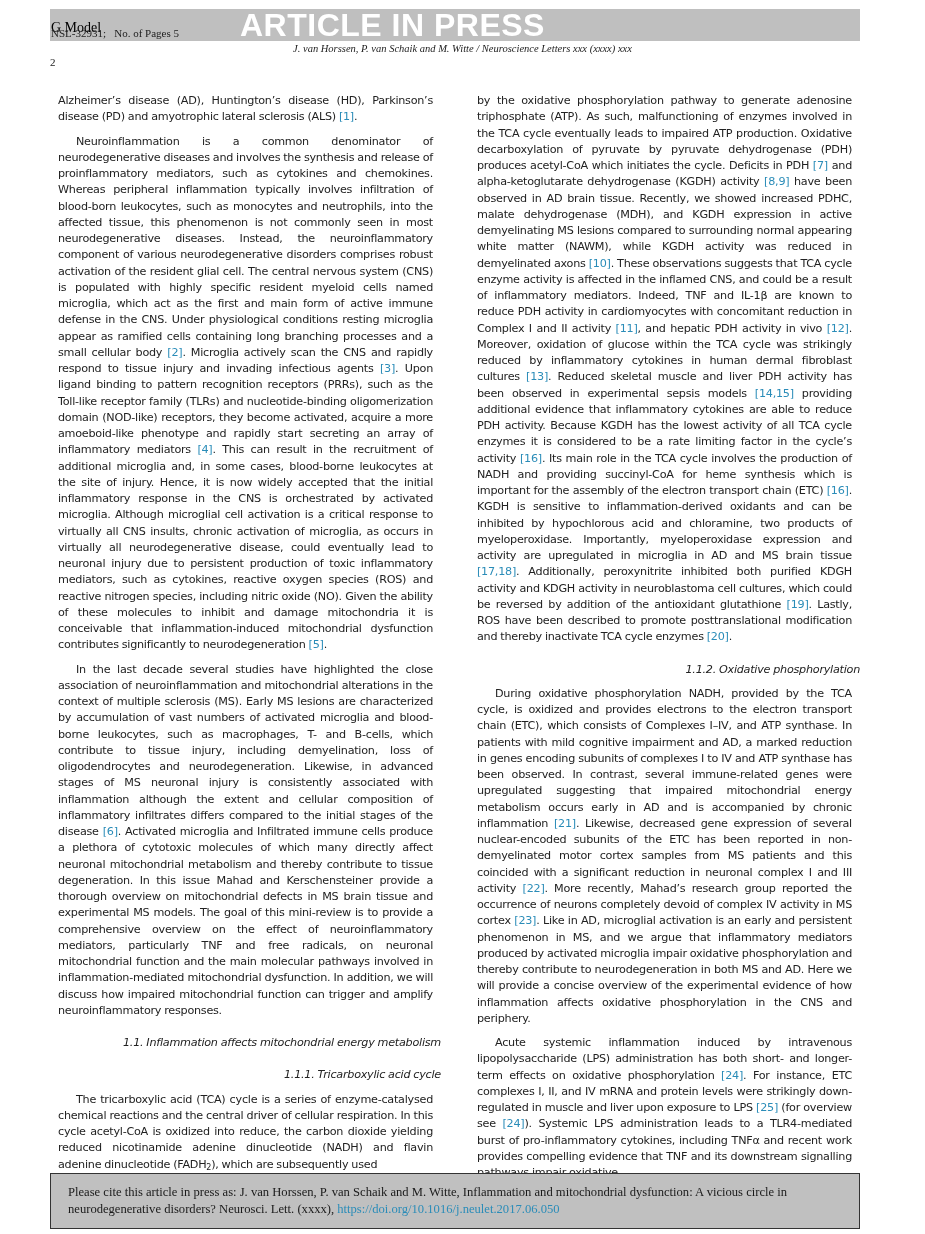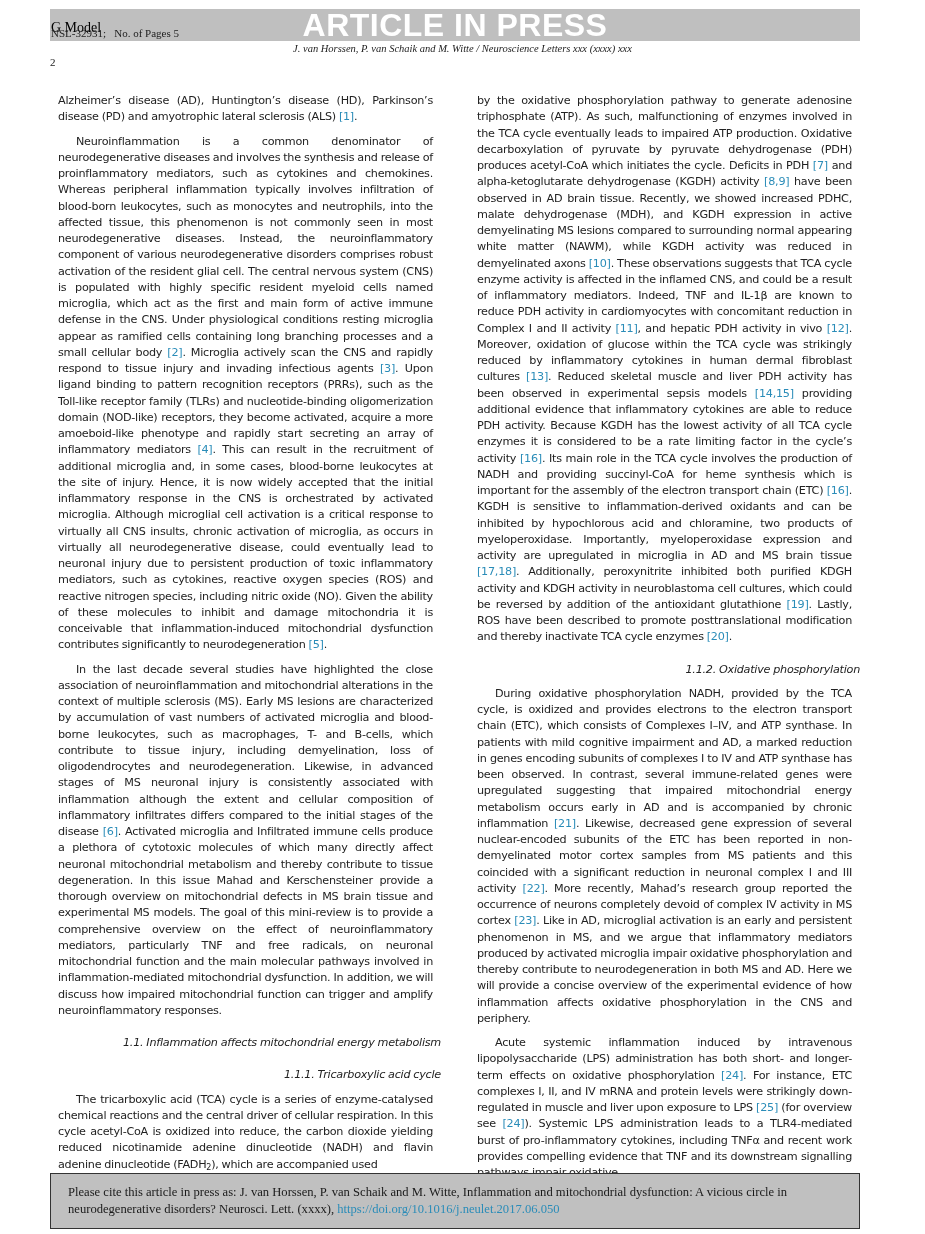--- a/index.html
+++ b/index.html
@@ -1,20 +1,20 @@
 <!DOCTYPE html>
 <html><head>
 <meta charset="utf-8">
 <style>
   html, body { margin: 0; padding: 0; background: #ffffff; }
   body { width: 925px; height: 1234px; position: relative; overflow: hidden; font-family: "DejaVu Serif", "Liberation Serif", serif; color: #1a1a1a; }
   .banner { position: absolute; left: 50px; top: 9px; width: 810px; height: 32px; background: #bfbfbf; }
   .gmodel { position: absolute; left: 51px; top: 20px; font-family: "Liberation Serif", serif; font-size: 14px; color: #000000; line-height: 16px; }
   .nsl { position: absolute; left: 51px; top: 27px; font-family: "Liberation Serif", serif; font-size: 11px; color: #222; line-height: 12px; white-space: pre; text-align: right; }
-  .aip { position: absolute; left: 240px; top: 8px; width: 430px; text-align: center; font-family: "Liberation Sans", sans-serif; font-weight: bold; font-size: 32px; line-height: 34px; color: #ffffff; letter-spacing: 0.5px; }
+  .aip { position: absolute; left: 240px; top: 8px; width: 430px; font-family: "Liberation Sans", sans-serif; font-weight: bold; font-size: 32px; line-height: 34px; color: #ffffff; letter-spacing: 0.5px; }
   .pagenum { position: absolute; left: 50px; top: 56px; font-family: "Liberation Serif", serif; font-size: 11px; color: #222; }
   .running { position: absolute; left: 0; width: 925px; top: 43px; text-align: center; font-family: "Liberation Serif", serif; font-style: italic; font-size: 10.5px; color: #222; }
   .col { position: absolute; top: 85px; width: 391px; font-family: "DejaVu Sans", sans-serif; font-size: 11.2px; line-height: 16.25px; text-align: justify; color: #222; letter-spacing: -0.25px; word-spacing: -0.3px; }
   .col.left { left: 50px; }
   .col.right { left: 469px; }
   .col p { margin: 8px; text-indent: 18px; hyphens: manual; }
   .col p.noindent { text-indent: 0; }
   .col .sec { margin: 16px 0 0 0; font-style: italic; text-indent: 0; text-align: right; }
   .col .subsec { margin: 16px 0 0 0; font-style: italic; text-indent: 0; text-align: right; }
   .ref { color: #2a8cb8; cursor: pointer; }
@@ -32,21 +32,21 @@
 
 <div class="pagenum">2</div>
 <div class="running">J. van Horssen, P. van Schaik and M. Witte / Neuroscience Letters xxx (xxxx) xxx</div>
 
 <div class="col left">
   <p class="noindent"><span>Alzheimer’s disease (AD), Huntington’s disease (HD), Parkinson’s disease (PD) and amyotrophic lateral sclerosis (ALS) </span><span class="ref">[1]</span><span>.</span></p>
   <p><span>Neuroinflammation is a common denominator of neurodegenerative diseases and involves the synthesis and release of proinflammatory mediators, such as cytokines and chemokines. Whereas peripheral inflammation typically involves infiltration of blood-born leukocytes, such as monocytes and neutrophils, into the affected tissue, this phenomenon is not commonly seen in most neurodegenerative diseases. Instead, the neuroinflammatory component of various neurodegenerative disorders comprises robust activation of the resident glial cell. The central nervous system (CNS) is populated with highly specific resident myeloid cells named microglia, which act as the first and main form of active immune defense in the CNS. Under physiological conditions resting microglia appear as ramified cells containing long branching processes and a small cellular body </span><span class="ref">[2]</span><span>. Microglia actively scan the CNS and rapidly respond to tissue injury and invading infectious agents </span><span class="ref">[3]</span><span>. Upon ligand binding to pattern recognition receptors (PRRs), such as the Toll-like receptor family (TLRs) and nucleotide-binding oligomerization domain (NOD-like) receptors, they become activated, acquire a more amoeboid-like phenotype and rapidly start secreting an array of inflammatory mediators </span><span class="ref">[4]</span><span>. This can result in the recruitment of additional microglia and, in some cases, blood-borne leukocytes at the site of injury. Hence, it is now widely accepted that the initial inflammatory response in the CNS is orchestrated by activated microglia. Although microglial cell activation is a critical response to virtually all CNS insults, chronic activation of microglia, as occurs in virtually all neurodegenerative disease, could eventually lead to neuronal injury due to persistent production of toxic inflammatory mediators, such as cytokines, reactive oxygen species (ROS) and reactive nitrogen species, including nitric oxide (NO). Given the ability of these molecules to inhibit and damage mitochondria it is conceivable that inflammation-induced mitochondrial dysfunction contributes significantly to neurodegeneration </span><span class="ref">[5]</span><span>.</span></p>
   <p><span>In the last decade several studies have highlighted the close association of neuroinflammation and mitochondrial alterations in the context of multiple sclerosis (MS). Early MS lesions are characterized by accumulation of vast numbers of activated microglia and blood-borne leukocytes, such as macrophages, T- and B-cells, which contribute to tissue injury, including demyelination, loss of oligodendrocytes and neurodegeneration. Likewise, in advanced stages of MS neuronal injury is consistently associated with inflammation although the extent and cellular composition of inflammatory infiltrates differs compared to the initial stages of the disease </span><span class="ref">[6]</span><span>. Activated microglia and Infiltrated immune cells produce a plethora of cytotoxic molecules of which many directly affect neuronal mitochondrial metabolism and thereby contribute to tissue degeneration. In this issue Mahad and Kerschensteiner provide a thorough overview on mitochondrial defects in MS brain tissue and experimental MS models. The goal of this mini-review is to provide a comprehensive overview on the effect of neuroinflammatory mediators, particularly TNF and free radicals, on neuronal mitochondrial function and the main molecular pathways involved in inflammation-mediated mitochondrial dysfunction. In addition, we will discuss how impaired mitochondrial function can trigger and amplify neuroinflammatory responses.</span></p>
   <p class="sec">1.1.  Inflammation affects mitochondrial energy metabolism</p>
   <p class="subsec">1.1.1.  Tricarboxylic acid cycle</p>
-  <p><span>The tricarboxylic acid (TCA) cycle is a series of enzyme-catalysed chemical reactions and the central driver of cellular respiration. In this cycle acetyl-CoA is oxidized into reduce, the carbon dioxide yielding reduced nicotinamide adenine dinucleotide (NADH) and flavin adenine dinucleotide (FADH</span><sub>2</sub><span>), which are accompanied used</span></p>
+  <p><span>The tricarboxylic acid (TCA) cycle is a series of enzyme-catalysed chemical reactions and the central driver of cellular respiration. In this cycle acetyl-CoA is oxidized into reduce, the carbon dioxide yielding reduced nicotinamide adenine dinucleotide (NADH) and flavin adenine dinucleotide (FADH</span><sub>2</sub><span>), which are subsequently used</span></p>
 </div>
 
 <div class="col right">
   <p class="noindent"><span>by the oxidative phosphorylation pathway to generate adenosine triphosphate (ATP). As such, malfunctioning of enzymes involved in the TCA cycle eventually leads to impaired ATP production. Oxidative decarboxylation of pyruvate by pyruvate dehydrogenase (PDH) produces acetyl-CoA which initiates the cycle. Deficits in PDH </span><span class="ref">[7]</span><span> and alpha-ketoglutarate dehydrogenase (KGDH) activity </span><span class="ref">[8,9]</span><span> have been observed in AD brain tissue. Recently, we showed increased PDHC, malate dehydrogenase (MDH), and KGDH expression in active demyelinating MS lesions compared to surrounding normal appearing white matter (NAWM), while KGDH activity was reduced in demyelinated axons </span><span class="ref">[10]</span><span>. These observations suggests that TCA cycle enzyme activity is affected in the inflamed CNS, and could be a result of inflammatory mediators. Indeed, TNF and IL-1β are known to reduce PDH activity in cardiomyocytes with concomitant reduction in Complex I and II activity </span><span class="ref">[11]</span><span>, and hepatic PDH activity in vivo </span><span class="ref">[12]</span><span>. Moreover, oxidation of glucose within the TCA cycle was strikingly reduced by inflammatory cytokines in human dermal fibroblast cultures </span><span class="ref">[13]</span><span>. Reduced skeletal muscle and liver PDH activity has been observed in experimental sepsis models </span><span class="ref">[14,15]</span><span> providing additional evidence that inflammatory cytokines are able to reduce PDH activity. Because KGDH has the lowest activity of all TCA cycle enzymes it is considered to be a rate limiting factor in the cycle’s activity </span><span class="ref">[16]</span><span>. Its main role in the TCA cycle involves the production of NADH and providing succinyl-CoA for heme synthesis which is important for the assembly of the electron transport chain (ETC) </span><span class="ref">[16]</span><span>. KGDH is sensitive to inflammation-derived oxidants and can be inhibited by hypochlorous acid and chloramine, two products of myeloperoxidase. Importantly, myeloperoxidase expression and activity are upregulated in microglia in AD and MS brain tissue </span><span class="ref">[17,18]</span><span>. Additionally, peroxynitrite inhibited both purified KDGH activity and KDGH activity in neuroblastoma cell cultures, which could be reversed by addition of the antioxidant glutathione </span><span class="ref">[19]</span><span>. Lastly, ROS have been described to promote posttranslational modification and thereby inactivate TCA cycle enzymes </span><span class="ref">[20]</span><span>.</span></p>
   <p class="subsec">1.1.2.  Oxidative phosphorylation</p>
   <p><span>During oxidative phosphorylation NADH, provided by the TCA cycle, is oxidized and provides electrons to the electron transport chain (ETC), which consists of Complexes I–IV, and ATP synthase. In patients with mild cognitive impairment and AD, a marked reduction in genes encoding subunits of complexes I to IV and ATP synthase has been observed. In contrast, several immune-related genes were upregulated suggesting that impaired mitochondrial energy metabolism occurs early in AD and is accompanied by chronic inflammation </span><span class="ref">[21]</span><span>. Likewise, decreased gene expression of several nuclear-encoded subunits of the ETC has been reported in non-demyelinated motor cortex samples from MS patients and this coincided with a significant reduction in neuronal complex I and III activity </span><span class="ref">[22]</span><span>. More recently, Mahad’s research group reported the occurrence of neurons completely devoid of complex IV activity in MS cortex </span><span class="ref">[23]</span><span>. Like in AD, microglial activation is an early and persistent phenomenon in MS, and we argue that inflammatory mediators produced by activated microglia impair oxidative phosphorylation and thereby contribute to neurodegeneration in both MS and AD. Here we will provide a concise overview of the experimental evidence of how inflammation affects oxidative phosphorylation in the CNS and periphery.</span></p>
   <p><span>Acute systemic inflammation induced by intravenous lipopolysaccharide (LPS) administration has both short- and longer-term effects on oxidative phosphorylation </span><span class="ref">[24]</span><span>. For instance, ETC complexes I, II, and IV mRNA and protein levels were strikingly down-regulated in muscle and liver upon exposure to LPS </span><span class="ref">[25]</span><span> (for overview see </span><span class="ref">[24]</span><span>). Systemic LPS administration leads to a TLR4-mediated burst of pro-inflammatory cytokines, including TNFα and recent work provides compelling evidence that TNF and its downstream signalling pathways impair oxidative</span></p>
 </div>
 
 <div class="cite">

